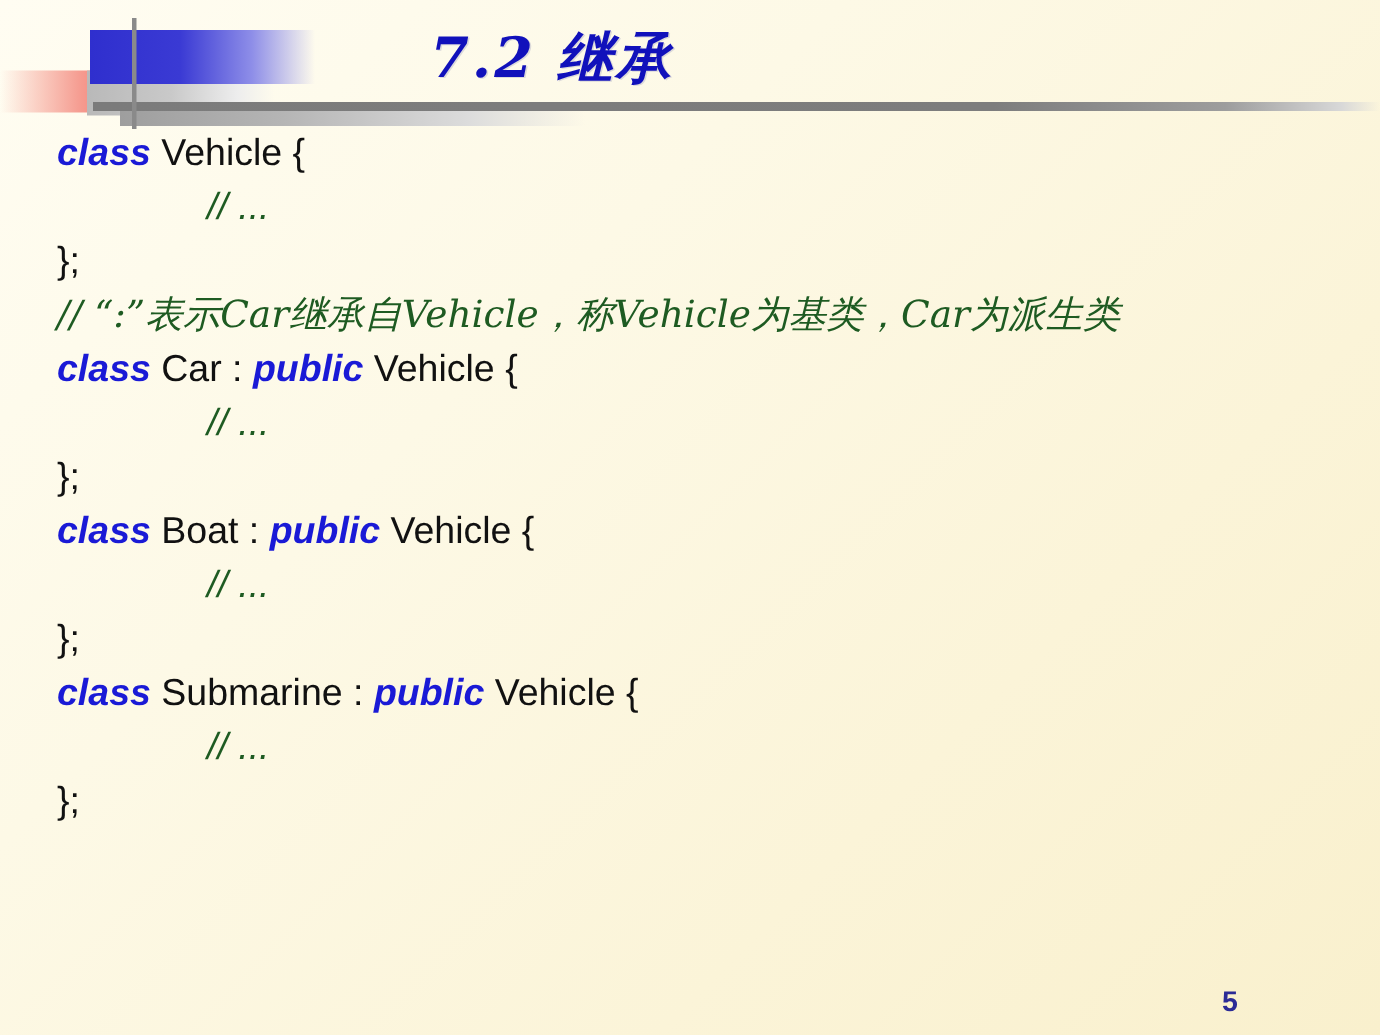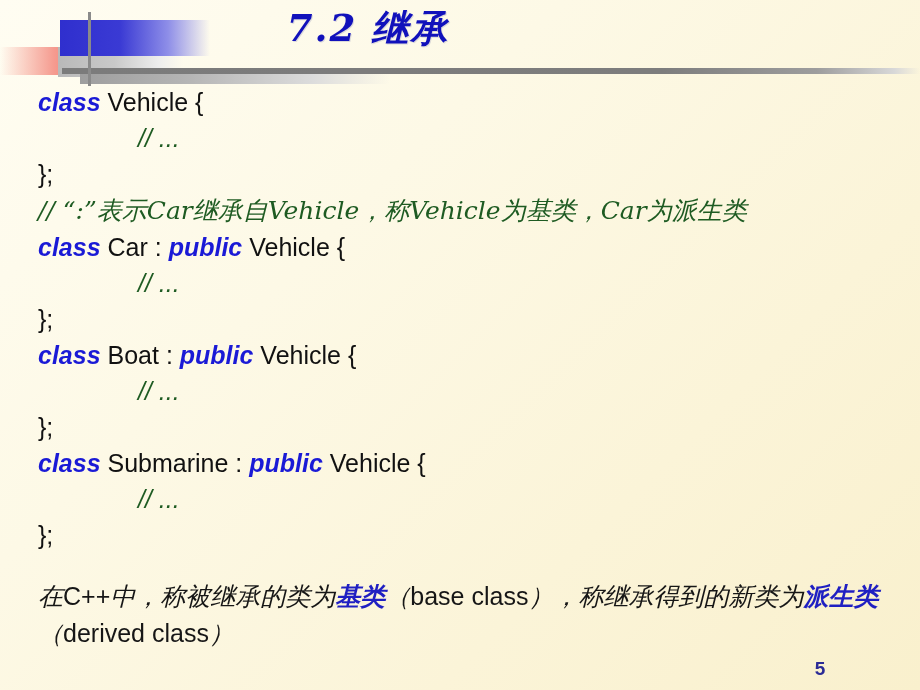--- a/index.html
+++ b/index.html
@@ -80,21 +80,21 @@
     top: 12px;
     width: 3px;
     height: 74px;
     background: #8a8a8a;
   }
 
   
   #title {
     position: absolute;
     left: 0;
-    top: 4px;
+    top: 14px;
     width: 736px;
     text-align: center;
     color: #1111bb;
     font-family: "DejaVu Serif", serif;
     font-size: 37px;
     font-weight: bold;
     font-style: italic;
     letter-spacing: 2px;
     white-space: nowrap;
     text-shadow: 1px 1px 0 rgba(180,180,200,0.45);
@@ -235,17 +235,16 @@
     <div class="line">
       <span class="indent"></span><span class="cmt">// ...</span>
     </div>
 
     <div class="line">
       <span>};</span>
     </div>
 
   </div>
 
-  <div id="para"><span>在</span><span class="en">C++</span><span>中，称被继承的类为</span><span class="hi">基类</span><span>（</span><span class="en">base class</span><span>）</span><span>，称继承得到的新类为</span><span class="hi">派生类</span><span>（</span><span class="en">derived class</span><span>）</span></div>
 
   <div id="pagenum">5</div>
 
 </div>
 
 </body></html>

